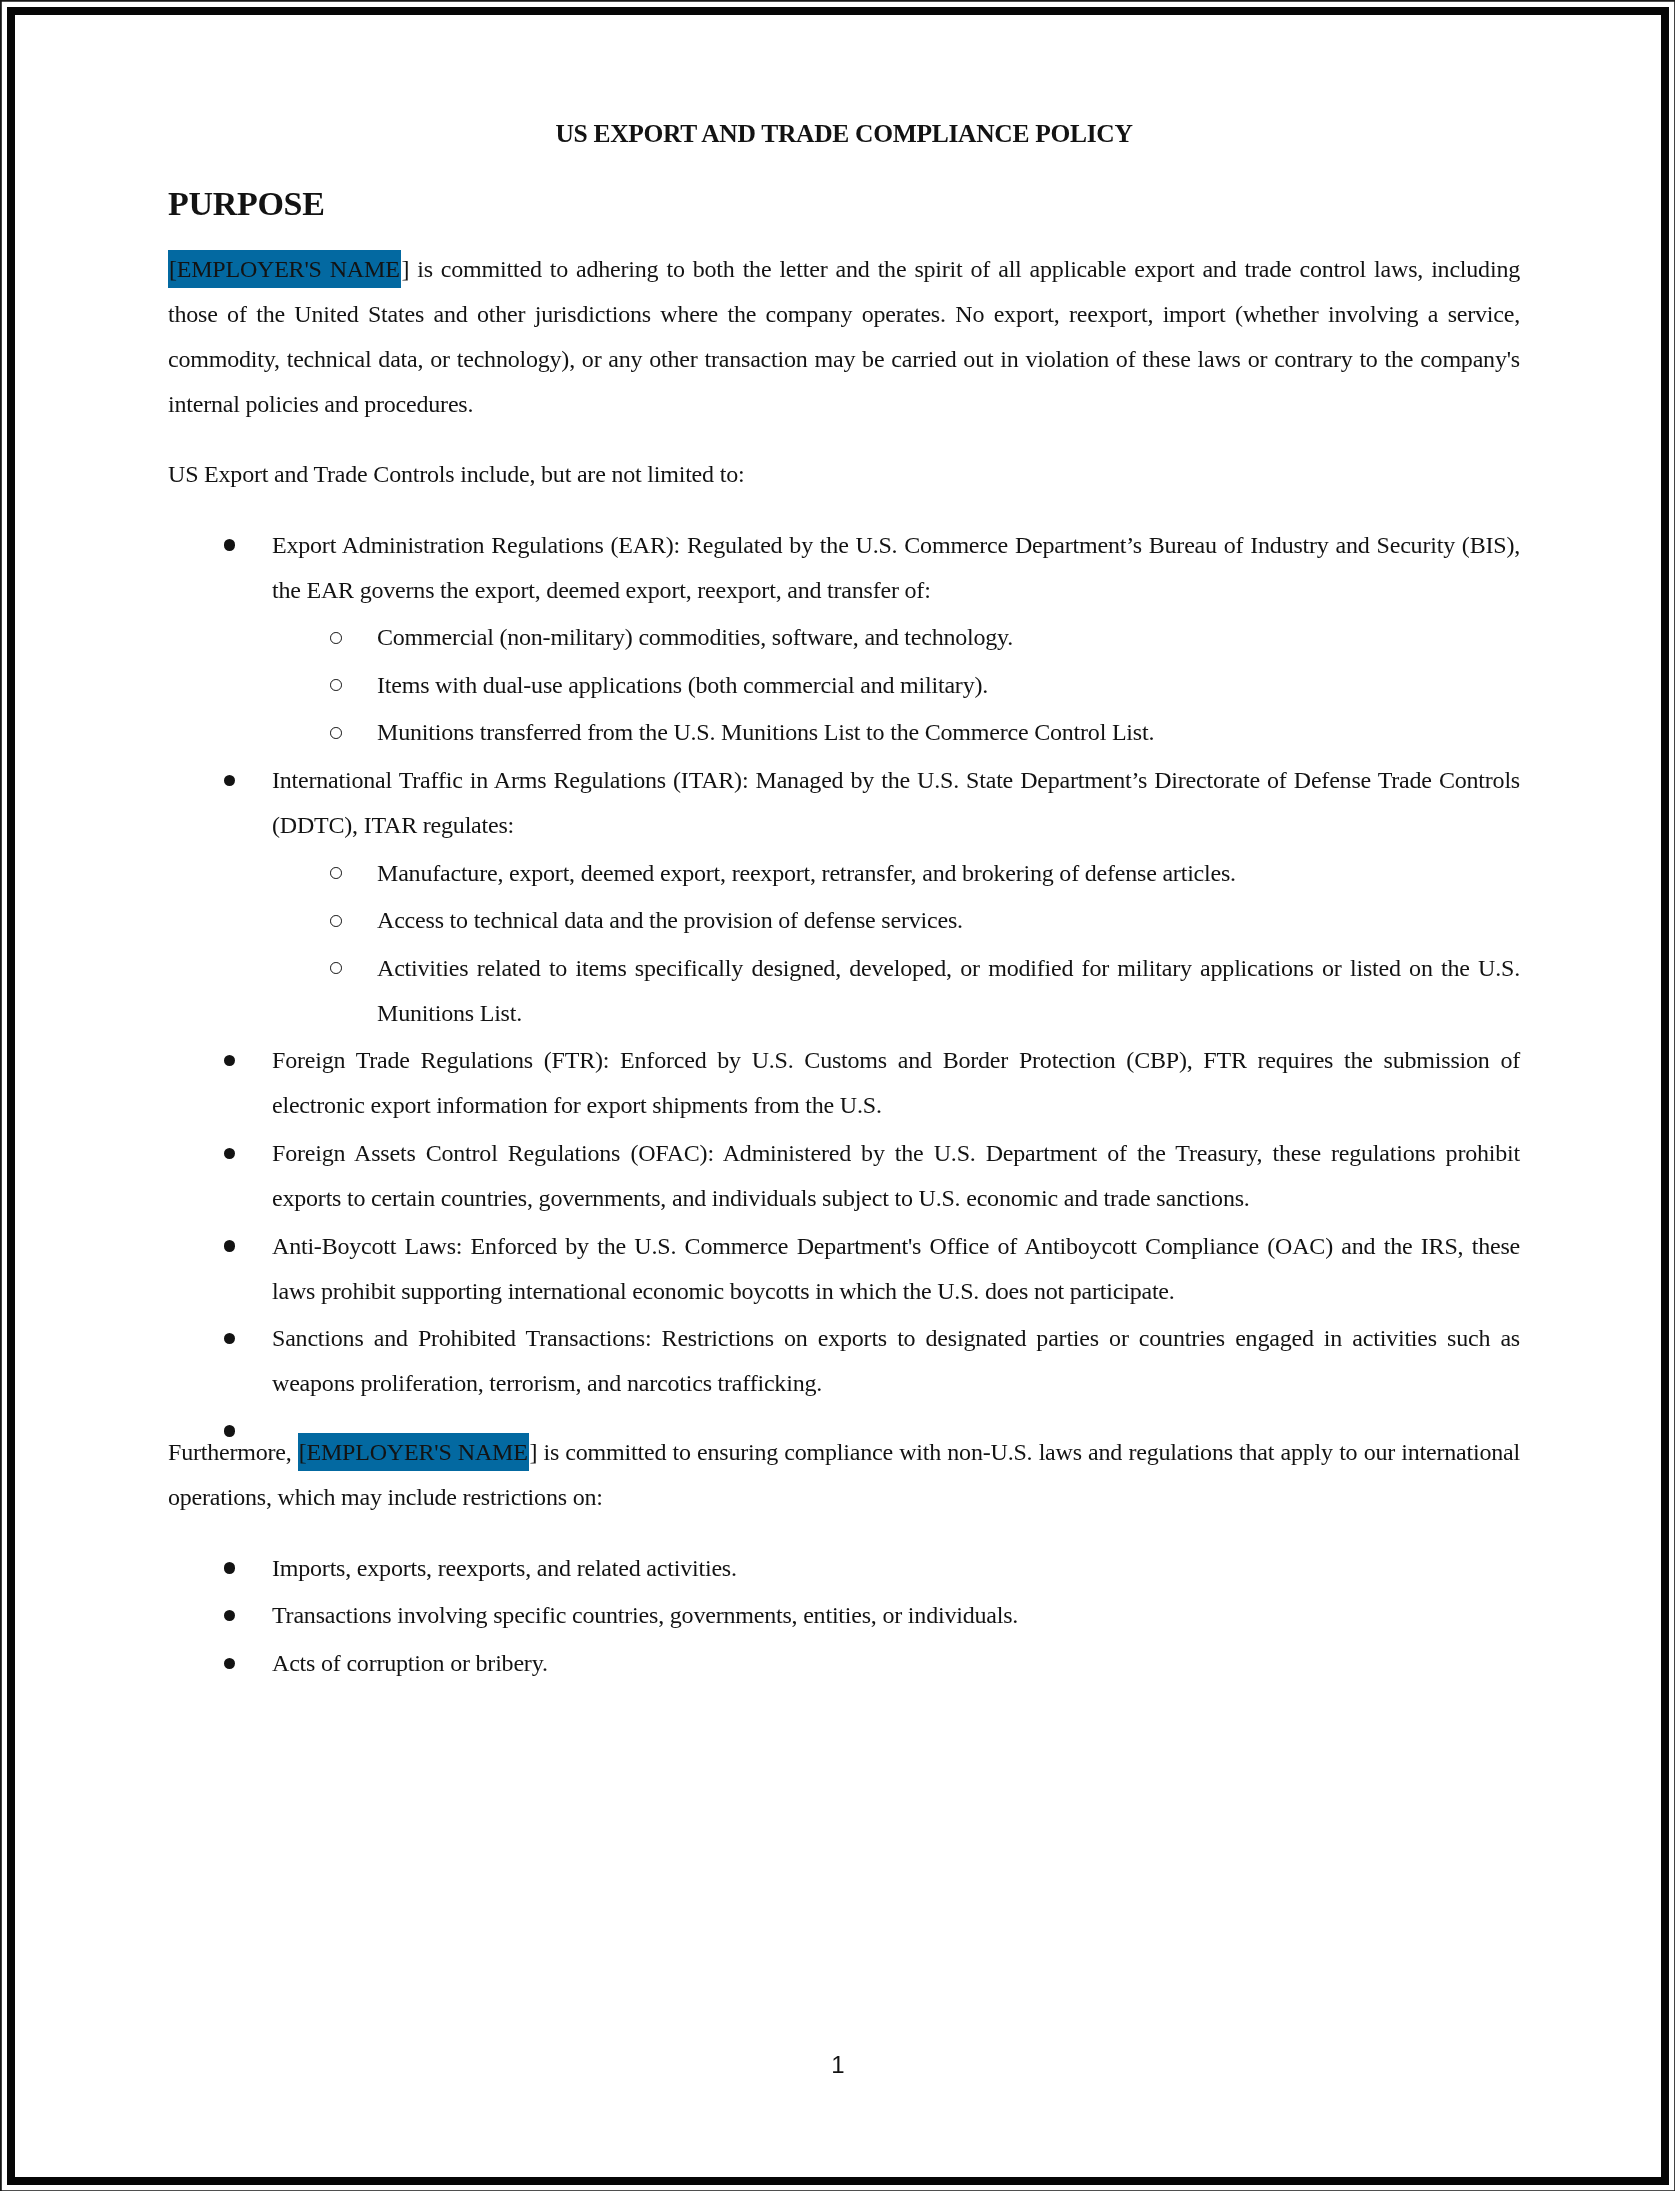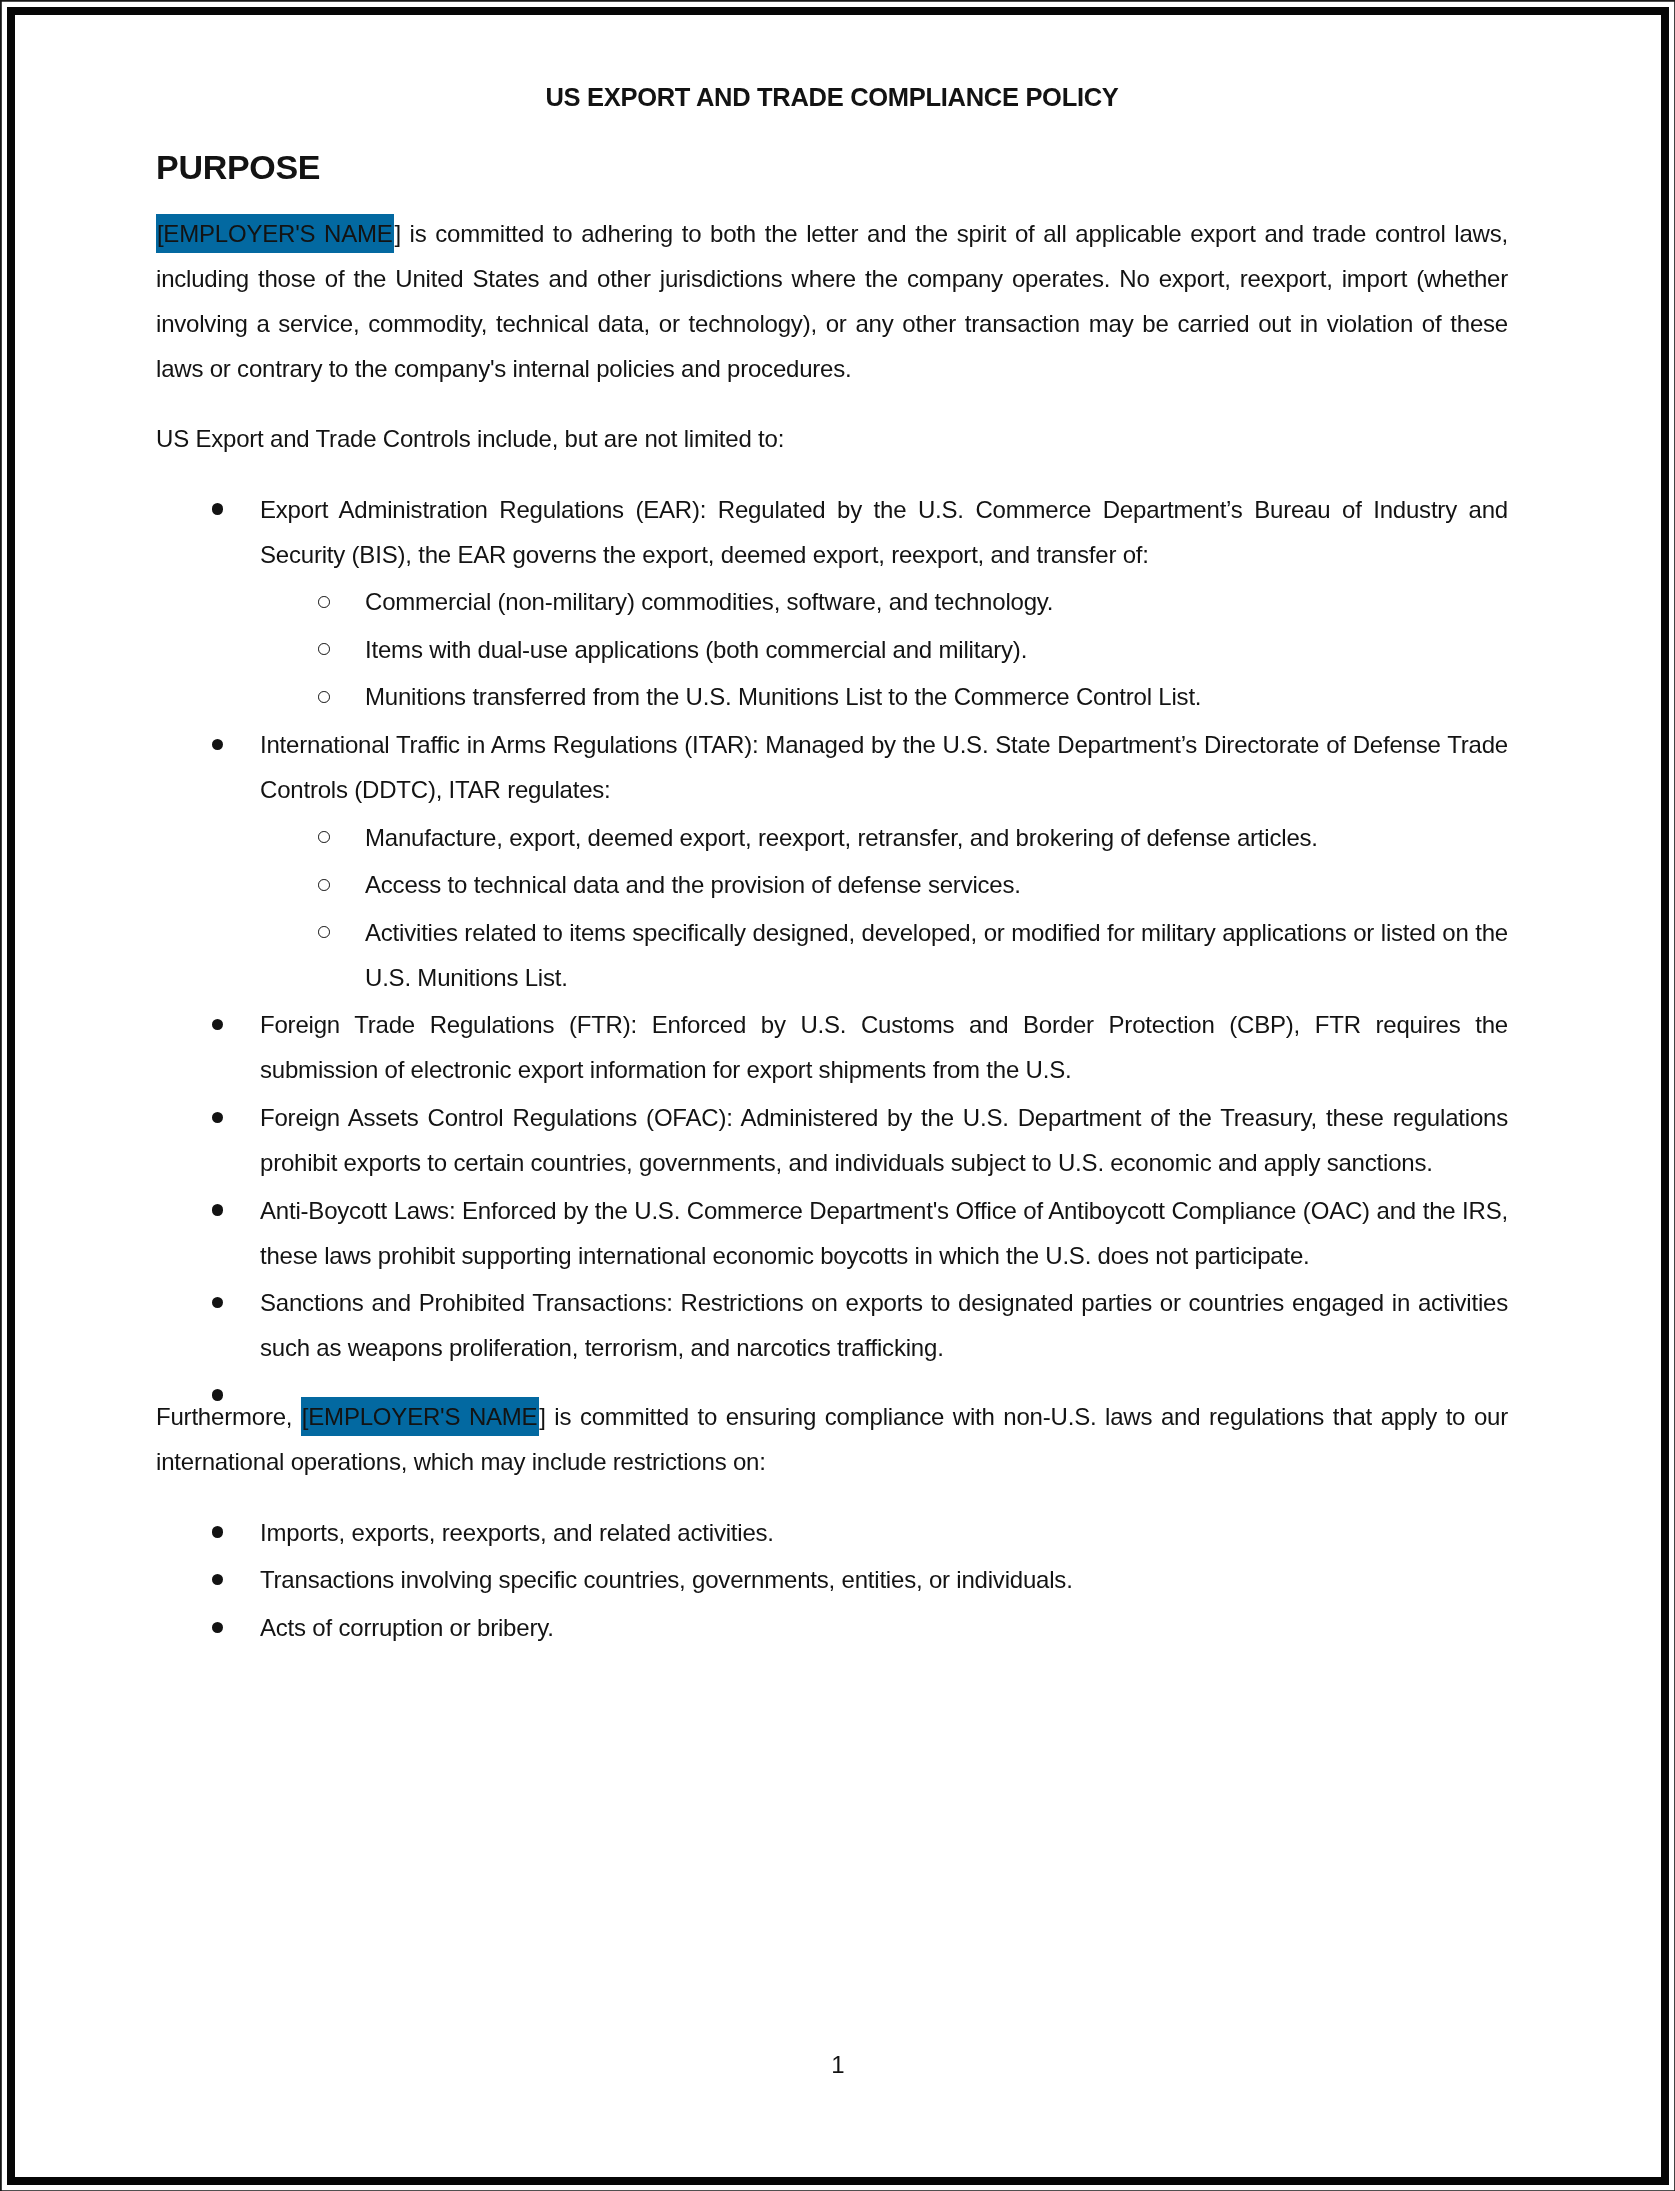--- a/index.html
+++ b/index.html
@@ -13,23 +13,24 @@
     box-shadow:inset 0 0 0 1.8px #161616;
   }
   .page-frame{
     position:absolute;
     left:7px;top:7px;right:7px;bottom:7px;
     border:8px solid #060606;
     pointer-events:none;
   }
   .content{
     position:absolute;
-    left:156px;top:0;
+    left:168px;top:0;
     width:1352px;
-    padding-top:75px;
+    padding-top:111px;
+    font-family:Liberation Serif, serif;
   }
   .doc-title{
     font-size:25.5px;
     line-height:45px;
     font-weight:700;
     letter-spacing:-0.3px;
     text-align:center;
     margin:0 0 24.6px 0;
   }
   .heading{
@@ -138,21 +139,21 @@
         <span>Activities related to items specifically designed, developed, or modified for military applications or listed on the U.S. Munitions List.</span>
       </div>
 
       <div class="li l1">
         <span class="b1"></span>
         <span>Foreign Trade Regulations (FTR): Enforced by U.S. Customs and Border Protection (CBP), FTR requires the submission of electronic export information for export shipments from the U.S.</span>
       </div>
 
       <div class="li l1">
         <span class="b1"></span>
-        <span>Foreign Assets Control Regulations (OFAC): Administered by the U.S. Department of the Treasury, these regulations prohibit exports to certain countries, governments, and individuals subject to U.S. economic and apply sanctions.</span>
+        <span>Foreign Assets Control Regulations (OFAC): Administered by the U.S. Department of the Treasury, these regulations prohibit exports to certain countries, governments, and individuals subject to U.S. economic and trade sanctions.</span>
       </div>
 
       <div class="li l1">
         <span class="b1"></span>
         <span>Anti-Boycott Laws: Enforced by the U.S. Commerce Department's Office of Antiboycott Compliance (OAC) and the IRS, these laws prohibit supporting international economic boycotts in which the U.S. does not participate.</span>
       </div>
 
       <div class="li l1">
         <span class="b1"></span>
         <span>Sanctions and Prohibited Transactions: Restrictions on exports to designated parties or countries engaged in activities such as weapons proliferation, terrorism, and narcotics trafficking.</span>

